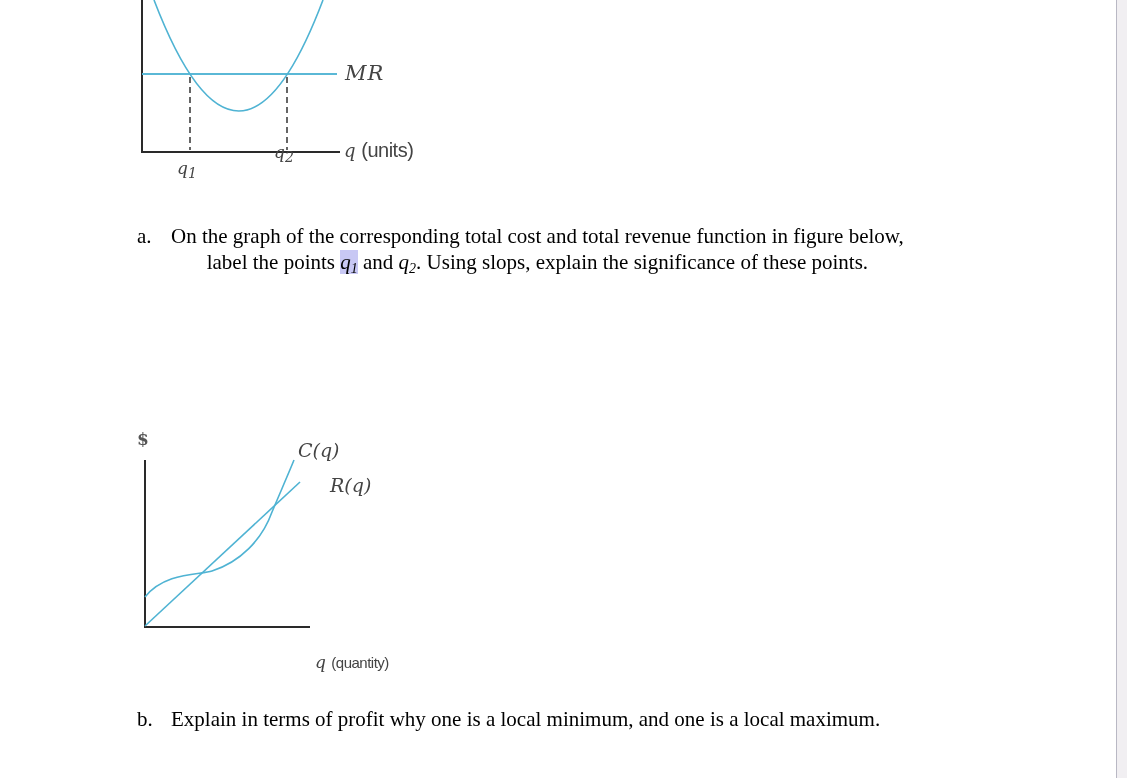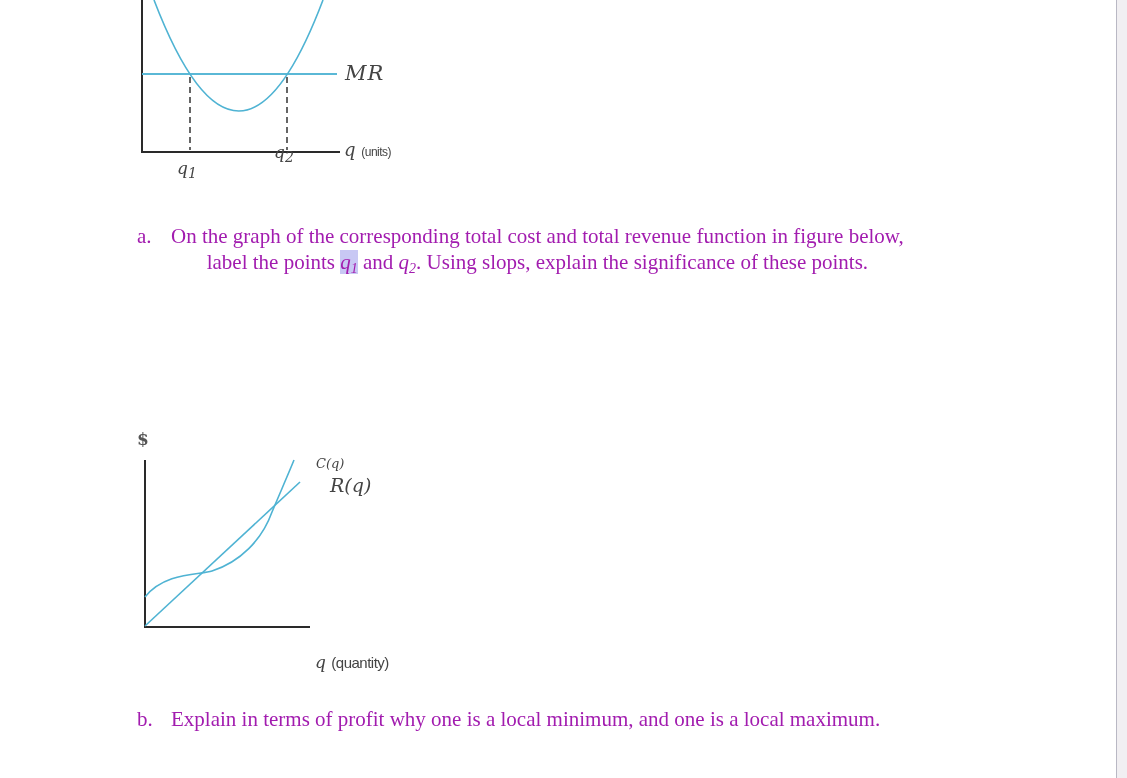--- a/index.html
+++ b/index.html
@@ -17,21 +17,21 @@
     svg { position: absolute; left: 0; top: 0; overflow: visible; }
     .axis { stroke: #2a2a2a; stroke-width: 2; fill: none; }
     .curve { stroke: #4fb3d3; stroke-width: 1.6; fill: none; }
     .mr-line { stroke: #5ab8d6; stroke-width: 2; }
     .dash { stroke: #333; stroke-width: 1.5; stroke-dasharray: 6 4; }
     .lbl { position: absolute; font-family: "DejaVu Serif", "Liberation Serif", serif; color: #444; white-space: nowrap; }
     .lbl-sans { position: absolute; font-family: "Liberation Sans", "DejaVu Sans", sans-serif; color: #444; white-space: nowrap; letter-spacing: -0.5px; }
     .it { font-style: italic; }
     .question {
       position: absolute; left: 137px; font-size: 21px; line-height: 26px;
-      font-family: "Liberation Serif", serif; color: #a21caf;
+      font-family: "Liberation Serif", serif; color: #000000;
     }
     .question .marker { display: inline-block; width: 34px; }
     .question .line2 { padding-left: 34px; text-align: center; }
     .hl { background: #c8c8f4; }
     sub { font-size: 14px; vertical-align: -4px; line-height: 0; }
   </style>
 </head>
 <body>
 
 <div class="page">
@@ -40,40 +40,40 @@
     <line class="axis" x1="142" y1="0" x2="142" y2="153"></line>
     <line class="axis" x1="141" y1="152" x2="340" y2="152"></line>
     <line class="mr-line" x1="142" y1="74" x2="337" y2="74"></line>
     <path class="curve" d="M 154 0 Q 239 222 323 0"></path>
     <line class="dash" x1="190" y1="77" x2="190" y2="150"></line>
     <line class="dash" x1="287" y1="77" x2="287" y2="150"></line>
   </svg>
 
   <span class="lbl it" style="left:345px; top:61px; font-size:21px; letter-spacing:1px;">MR</span>
 
-  <span class="lbl" style="left:344px; top:139px; font-size:18px;"><span class="it">q</span> <span class="lbl-sans" style="position:static; font-size:12px;">(units)</span></span>
+  <span class="lbl" style="left:344px; top:139px; font-size:18px;"><span class="it">q</span> <span class="lbl-sans" style="position:static; font-size:20px;">(units)</span></span>
 
   <span class="lbl it" style="left:177px; top:158px; font-size:17px;"><span>q</span><sub>1</sub></span>
   <span class="lbl it" style="left:274px; top:142px; font-size:17px;"><span>q</span><sub>2</sub></span>
 
   <div class="question" style="top:223px;">
     <div><span class="marker">a.</span><span>On the graph of the corresponding total cost and total revenue function in figure below,</span></div>
     <div class="line2"><span>label the points </span><span class="it hl"><span>q</span><sub>1</sub></span><span> and </span><span class="it"><span>q</span><sub>2</sub></span><span>. Using slops, explain the significance of these points.</span></div>
   </div>
 
   <svg width="1115" height="778">
     <line class="axis" x1="145" y1="460" x2="145" y2="628"></line>
     <line class="axis" x1="144" y1="627" x2="310" y2="627"></line>
     <path class="curve" d="M 145 626 L 300 482"></path>
     <path class="curve" d="M 145 597 C 165 572 200 575 212 571 C 240 562 262 540 272 512 C 280 493 290 470 294 460"></path>
   </svg>
 
   <span class="lbl" style="left:137px; top:429px; font-size:17px; font-weight:bold; color:#555;">$</span>
 
-  <span class="lbl" style="left:316px; top:439px; font-size:13px;margin-top:17px;"><span class="it">C</span><span class="it">(q)</span></span>
+  <span class="lbl" style="left:298px; top:439px; font-size:19px;"><span class="it">C</span><span class="it">(q)</span></span>
   <span class="lbl" style="left:313px; top:474px; font-size:19px;margin-left:17px;"><span class="it">R</span><span class="it">(q)</span></span>
 
   <span class="lbl" style="left:315px; top:615px; font-size:17px;margin-top:37px;"><span class="it">q</span> <span class="lbl-sans" style="position:static; font-size:15px;">(quantity)</span></span>
 
   <div class="question" style="top:706px;">
     <span class="marker">b.</span><span>Explain in terms of profit why one is a local minimum, and one is a local maximum.</span>
   </div>
 
 </div>
 

